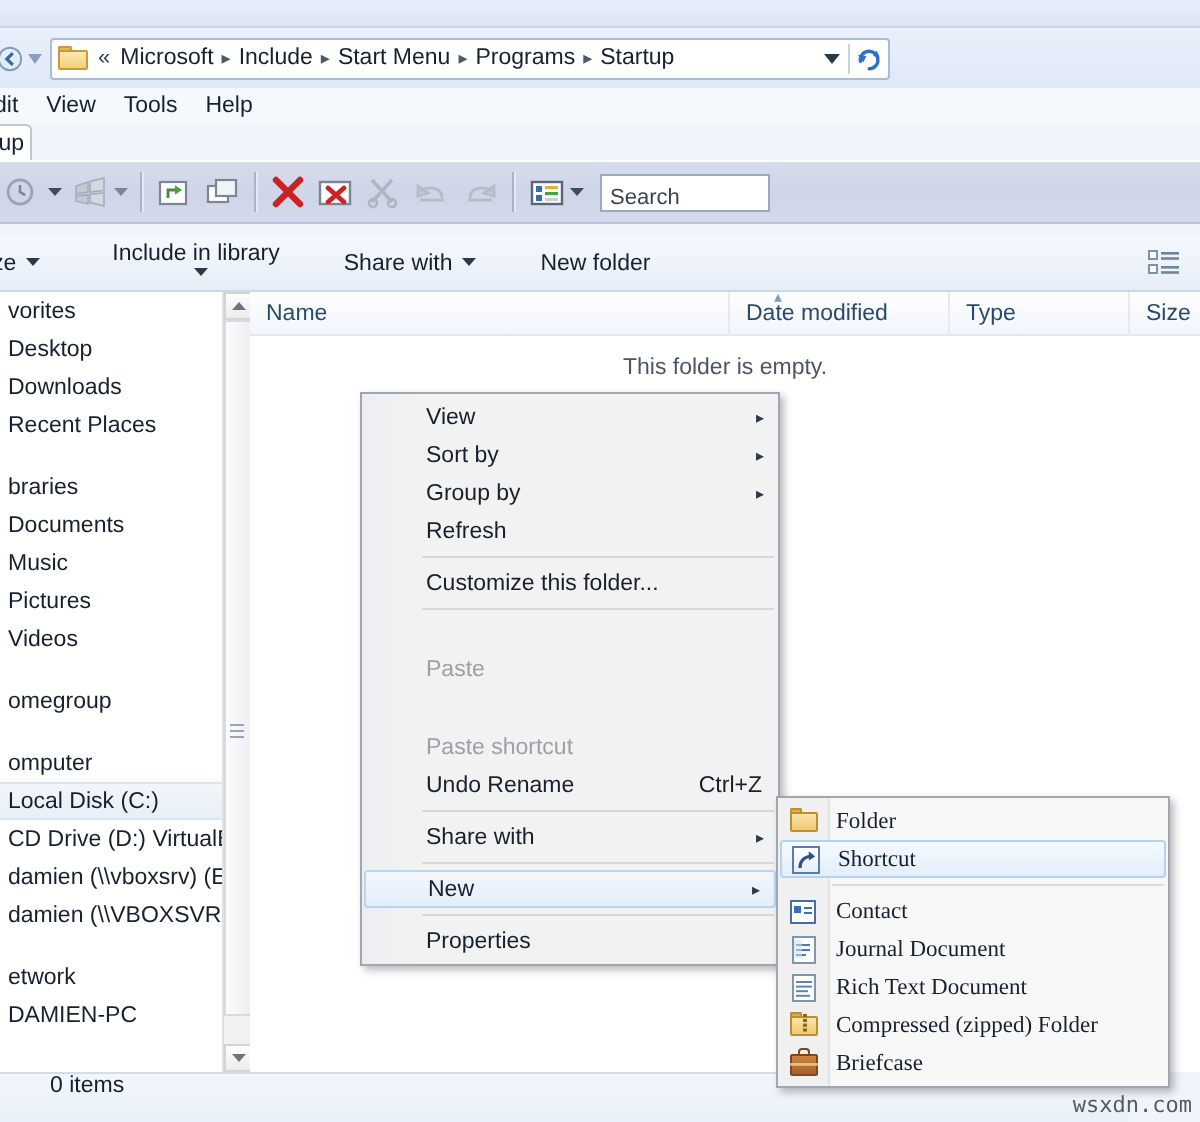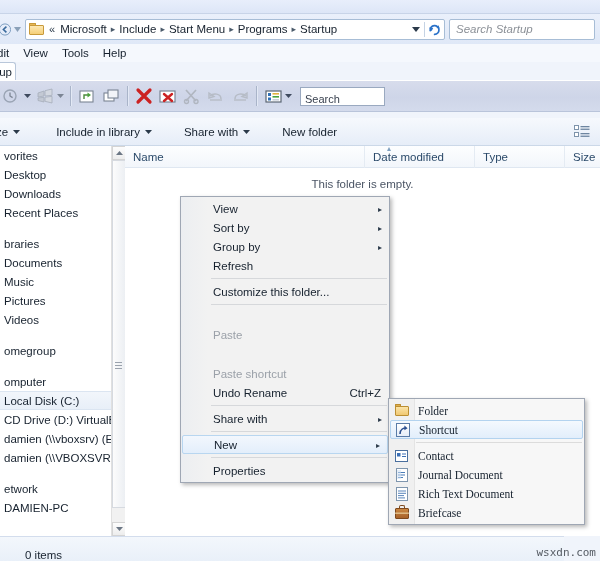--- a/index.html
+++ b/index.html
@@ -352,21 +352,21 @@
   }
 
   
   .statusbar {
     position: absolute;
     left: 0; top: 536px; width: 564px; height: 25px;
     background: linear-gradient(to bottom, #f3f7fc 0%, #e9f0f9 100%);
     border-top: 1px solid #d3dded;
     box-sizing: border-box;
     display: flex;
-    align-items: flex-end;
+    align-items: flex-start;
   }
   .statusbar .txt {
     font-size: 11.5px;
     color: #16212e;
     padding-left: 25px;
   }
   .watermark {
     position: absolute;
     right: 4px; bottom: 2px;
     font-size: 11px;
@@ -589,23 +589,20 @@
         <div class="refresh-btn">
           <svg width="13" height="13" viewBox="0 0 13 13">
             <path d="M2.2 7.6 A4.4 4.4 0 1 1 6.6 11.4" fill="none" stroke="#2a72c9" stroke-width="1.7" stroke-linecap="round"></path>
             <path d="M1.0 4.4 L3.6 8.2 L5.2 5.0 Z" fill="#2a72c9"></path>
             <path d="M10.4 2.2 L11.8 5.6 L8.4 5.0 Z" fill="#2a72c9"></path>
           </svg>
         </div>
       </div>
     </div>
 
-    <div class="searchbox">
-      <span class="ph">Search Startup</span>
-    </div>
   </div>
 
   <div class="menubar">
     <span class="mi clipped">dit</span>
     <span class="mi">View</span>
     <span class="mi">Tools</span>
     <span class="mi">Help</span>
   </div>
 
   <div class="tabstub">
@@ -742,21 +739,21 @@
   <div class="commandbar">
     <div class="cmd" style="padding-left:0;margin-left:-4px;">
       <span>ze</span>
       <span class="cb-caret">
         <svg width="7" height="4" viewBox="0 0 7 4">
             <path d="M0 0 L7 0 L3.5 4 Z" fill="#2b3a4a"></path>
           </svg>
       </span>
     </div>
 
-    <div class="cmd" style="margin-left:22px;">
+    <div class="cmd" style="margin-left:22px;flex-direction:column;">
       <span>Include in library</span>
       <span class="cb-caret">
         <svg width="7" height="4" viewBox="0 0 7 4">
             <path d="M0 0 L7 0 L3.5 4 Z" fill="#2b3a4a"></path>
           </svg>
       </span>
     </div>
 
     <div class="cmd" style="margin-left:18px;">
       <span>Share with</span>
@@ -958,20 +955,33 @@
         <svg style="position:absolute;left:3px;top:1px;" width="12" height="14" viewBox="0 0 12 14">
           <rect x="2" y="3.5" width="8" height="1" fill="#5a86bb"></rect>
           <rect x="2" y="5.8" width="8" height="1" fill="#5a86bb"></rect>
           <rect x="2" y="8.1" width="6" height="1" fill="#5a86bb"></rect>
           <rect x="2" y="10.4" width="7" height="1" fill="#5a86bb"></rect>
         </svg>
       </div>
       <span>Rich Text Document</span>
     </div>
 
+    <div class="sub-item">
+      <div class="sub-ic">
+        <div class="ic-folder-tab"></div>
+          <div class="ic-folder-body"></div>
+        <svg style="position:absolute;left:7px;top:2px;" width="5" height="12" viewBox="0 0 5 12">
+          <rect x="1.5" y="0" width="2" height="1.6" fill="#8a6a22"></rect>
+          <rect x="1.5" y="2.4" width="2" height="1.6" fill="#8a6a22"></rect>
+          <rect x="1.5" y="4.8" width="2" height="1.6" fill="#8a6a22"></rect>
+          <rect x="1.5" y="7.2" width="2" height="1.6" fill="#8a6a22"></rect>
+        </svg>
+      </div>
+      <span>Compressed (zipped) Folder</span>
+    </div>
 
     <div class="sub-item">
       <div class="sub-ic">
         <div class="ic-case-handle"></div>
         <div class="ic-case"></div>
         <svg style="position:absolute;left:2px;top:3px;" width="14" height="11" viewBox="0 0 14 11">
           <rect x="0" y="4.5" width="14" height="1.4" fill="#f0d9a8" opacity="0.75"></rect>
         </svg>
       </div>
       <span>Briefcase</span>

